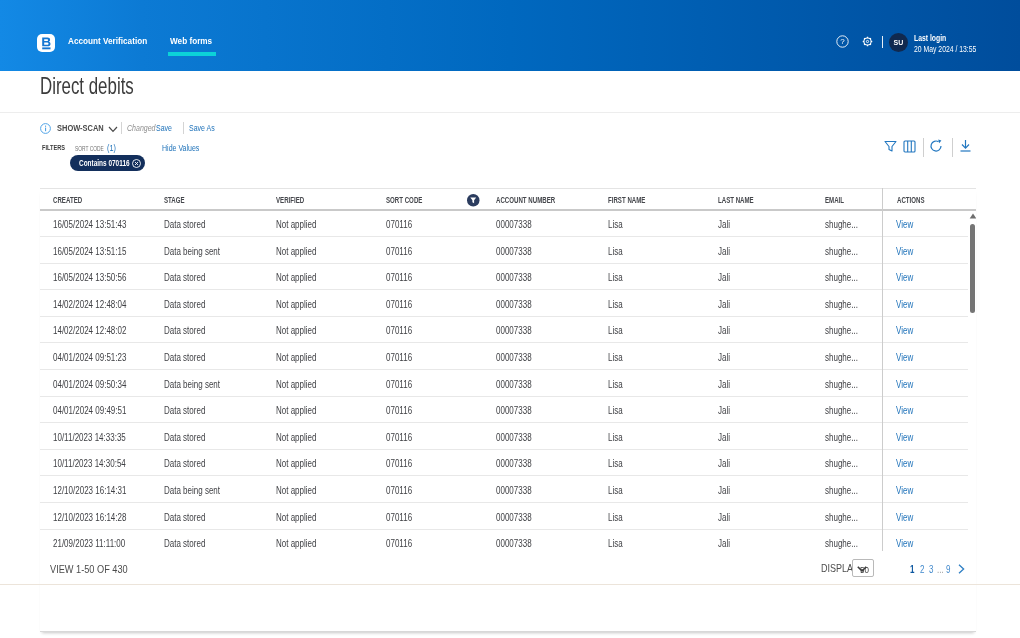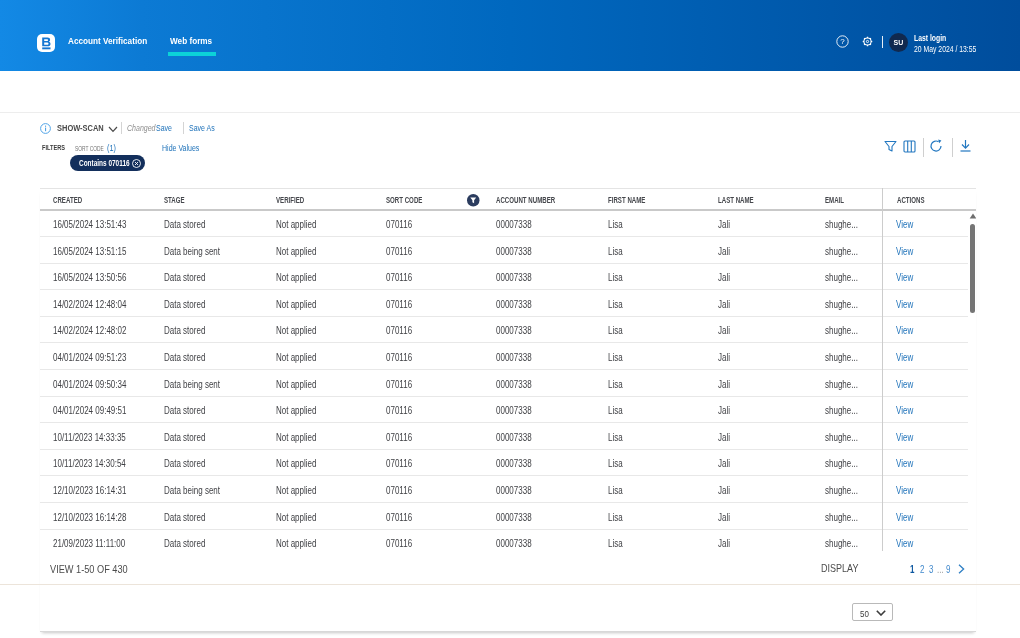--- a/index.html
+++ b/index.html
@@ -63,21 +63,21 @@
 .viewlink { color:#2073ba; }
 td.act { padding-left:14px; } th.act { padding-left:15px; }
 #sthumb { position:absolute; left:929.5px; top:36px; width:5.5px; height:89px; background:#757575; border-radius:3px; }
 
 
 .ft { position:absolute; color:#4c4c4c; white-space:nowrap; }
 #viewcount { left:49.5px; top:563.5px; font-size:10px; }
 #viewcount .cx { transform:scaleX(.92); }
 #displaylbl { left:821px; top:562px; font-size:11px; }
 #displaylbl .cx { transform:scaleX(.82); }
-#select { position:absolute; left:852px; top:559px; width:41px; height:18px; border:1px solid #b9b9b9; border-radius:2px; background:#fff;margin-top:44px; }
+#select { position:absolute; left:852px; top:559px; width:22px; height:18px; border:1px solid #b9b9b9; border-radius:2px; background:#fff; }
 #select span { position:absolute; left:7px; top:4px; font-size:9.5px; color:#3c3c3c; transform:scaleX(.84); transform-origin:0 50%; }
 #pager { position:absolute; left:0; top:563.5px; font-size:10px; }
 #pager span { transform:scaleX(.8); transform-origin:0 50%; }
 #footline { position:absolute; left:0; top:584px; width:1020px; height:1px; background:#ece4da; }
 </style>
 </head>
 <body>
 <div id="page">
 
   <div id="topbar">
@@ -104,20 +104,21 @@
           <line x1="16.5" y1="16.5" x2="18.2" y2="18.2"></line>
         <line x1="5.8" y1="18.2" x2="7.5" y2="16.5"></line>
           <line x1="16.5" y1="7.5" x2="18.2" y2="5.8"></line>
       </g>
     </svg>
     <div id="hdivider"></div>
     <div id="avatar">SU</div>
     <div id="lastlogin"><span class="cx" style="transform:scaleX(.76)"><b>Last login</b></span><br><span class="cx" style="transform:scaleX(.76)">20 May 2024 / 13:55</span></div>
   </div>
 
+  <div id="h1"><span class="cx">Direct debits</span></div>
   <div id="hline"></div>
 
   <svg class="abs" style="left:40px;top:123px" width="11" height="11" viewBox="0 0 11 11">
     <circle cx="5.5" cy="5.5" r="4.9" fill="none" stroke="#52a4e6" stroke-width="1"></circle>
     <rect x="5" y="4.6" width="1.1" height="3.6" fill="#52a4e6"></rect>
     <rect x="5" y="2.6" width="1.1" height="1.2" fill="#52a4e6"></rect>
   </svg>
   <span class="tb" id="showscan"><span class="cx">SHOW-SCAN</span></span>
   <svg class="abs" style="left:108px;top:126px" width="10" height="7" viewBox="0 0 10 7">
     <path d="M1 1 L5 5.4 L9 1" fill="none" stroke="#4a4a4a" stroke-width="1.2"></path>

